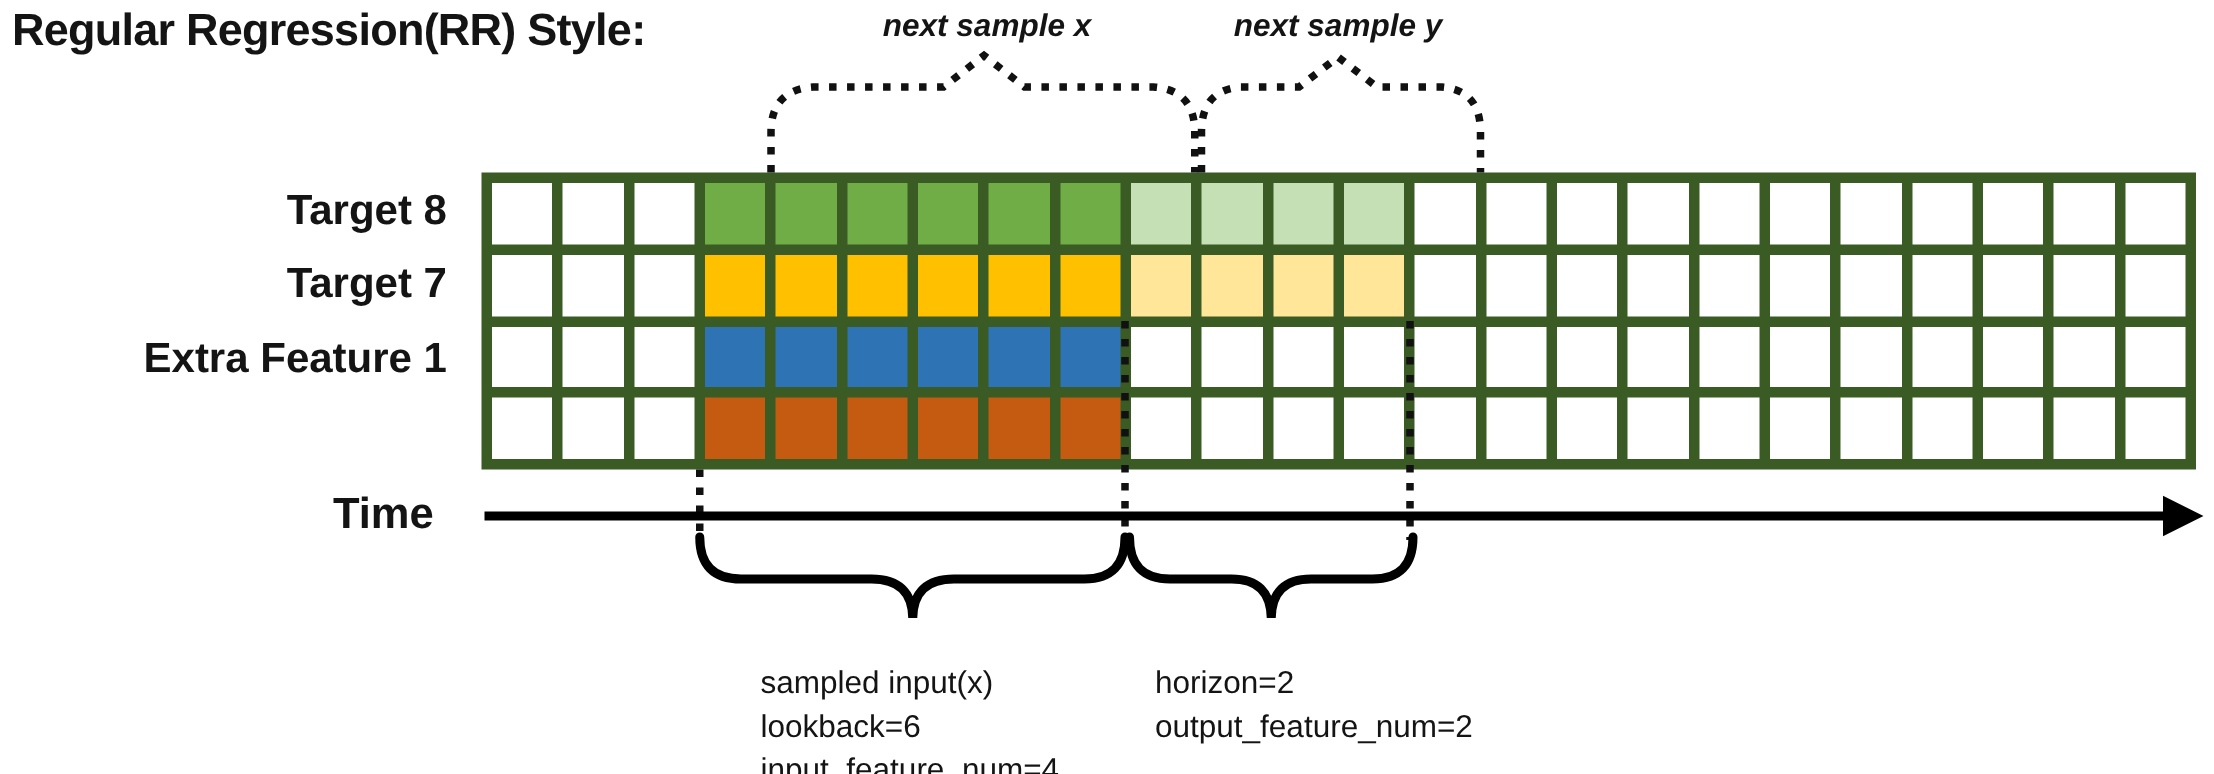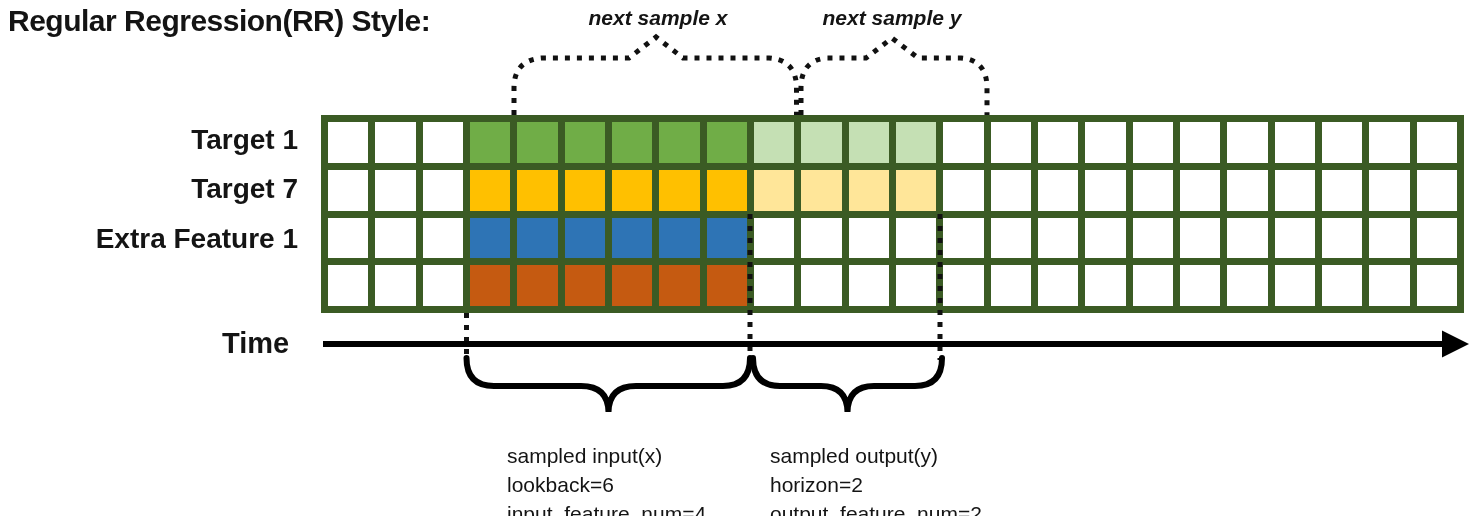--- a/index.html
+++ b/index.html
@@ -62,21 +62,21 @@
 <body>
 
 <div class="canvas">
 
   <div class="title">Regular Regression(RR) Style:</div>
 
   <div class="next-label next-x">next sample x</div>
   <div class="next-label next-y">next sample y</div>
 
   <div class="row-labels">
-    <div class="row-label">Target 1</div>
+    <div class="row-label">Target 8</div>
     <div class="row-label">Target 7</div>
     <div class="row-label">Extra Feature 1</div>
   </div>
 
   <div class="ts-grid" id="ts-grid" style="background: rgb(59, 91, 36);">
       <div class="cell" style="background: rgb(255, 255, 255);"></div>
       <div class="cell" style="background: rgb(255, 255, 255);"></div>
       <div class="cell" style="background: rgb(255, 255, 255);"></div>
       <div class="cell" style="background: rgb(112, 173, 71);"></div>
       <div class="cell" style="background: rgb(112, 173, 71);"></div>
@@ -193,18 +193,17 @@
     <path d="M 753 358 Q 753 386 780 386 L 821 386 Q 847 386 847.5 412 Q 848 386 874 386 L 915 386 Q 942 386 942 358" fill="none" stroke="#000000" stroke-width="6" stroke-linecap="round"></path>
   </svg>
 
   <div class="caption caption-input">
     <div>sampled input(x)</div>
     <div>lookback=6</div>
     <div>input_feature_num=4</div>
   </div>
 
   <div class="caption caption-output">
-    <div>sampled output(y)</div>
     <div>horizon=2</div>
     <div>output_feature_num=2</div>
   </div>
 
 </div>
 
 </body></html>

